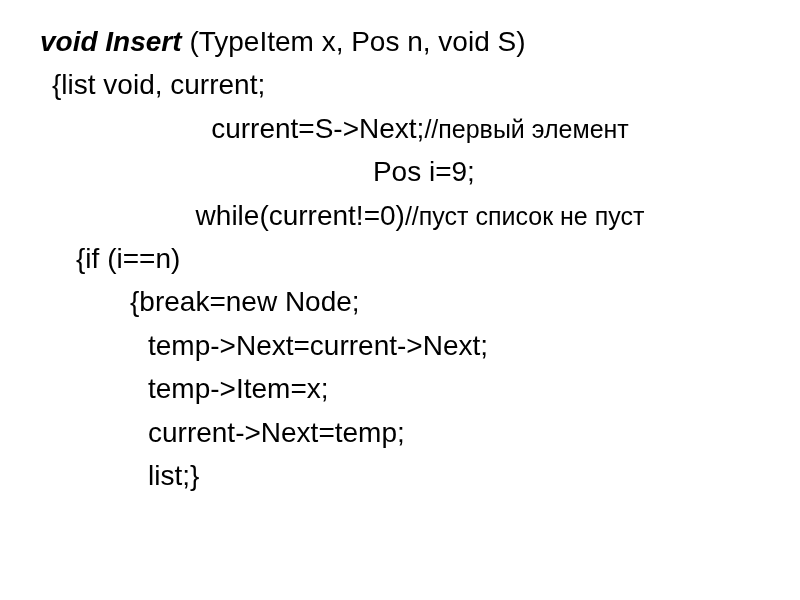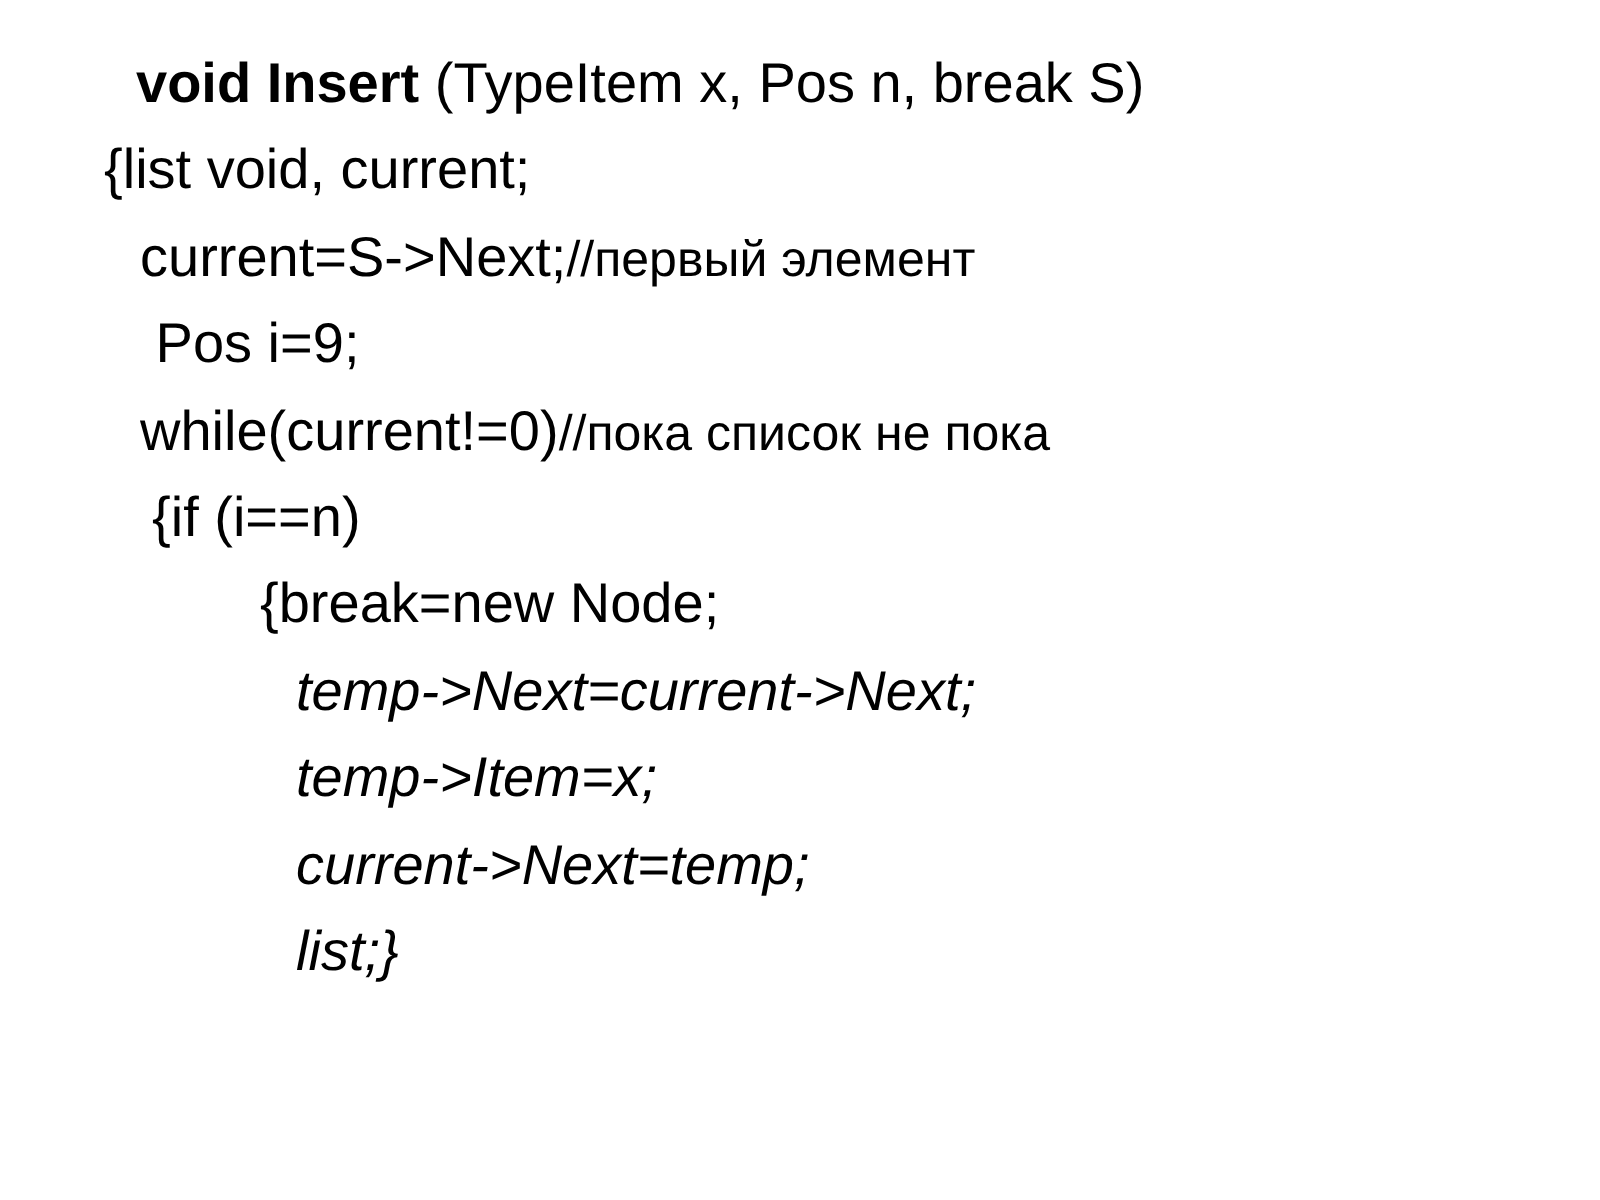--- a/index.html
+++ b/index.html
@@ -16,43 +16,43 @@
       color: #000000;
       padding: 20px 30px 20px 40px;
       line-height: 1.55;
       overflow: hidden;
     }
     .line {
       white-space: pre;
     }
     .bold-italic {
       font-weight: bold;
-      margin-left: 28px;
+      font-style: italic;
     }
     .comment {
       font-size: 25px;
     }
     .indent-1 { padding-left: 12px; }
-    .indent-2 { padding-left: 30px; }
+    .indent-2 { padding-left: 30px; text-align: center; }
     .indent-3 { padding-left: 36px; }
     .indent-4 { padding-left: 90px; }
-    .indent-5 { padding-left: 108px; font-style: italic; }
+    .indent-5 { padding-left: 108px; }
   </style>
 </head>
 <body>
 
-<div class="line"><span class="bold-italic">void Insert </span><span>(TypeItem x, Pos n, break S)</span></div>
+<div class="line"><span class="bold-italic">void Insert </span><span>(TypeItem x, Pos n, void S)</span></div>
 
 <div class="line indent-1">{list void, current;</div>
 
 <div class="line indent-2"><span>current=S-&gt;Next;</span><span class="comment">//первый элемент</span></div>
 
 <div class="line indent-2"> Pos i=9;</div>
 
-<div class="line indent-2"><span>while(current!=0)</span><span class="comment">//пока список не пока</span></div>
+<div class="line indent-2"><span>while(current!=0)</span><span class="comment">//пуст список не пуст</span></div>
 
 <div class="line indent-3">{if (i==n)</div>
 
 <div class="line indent-4">{break=new Node;</div>
 
 <div class="line indent-5">temp-&gt;Next=current-&gt;Next;</div>
 
 <div class="line indent-5">temp-&gt;Item=x;</div>
 
 <div class="line indent-5">current-&gt;Next=temp;</div>

